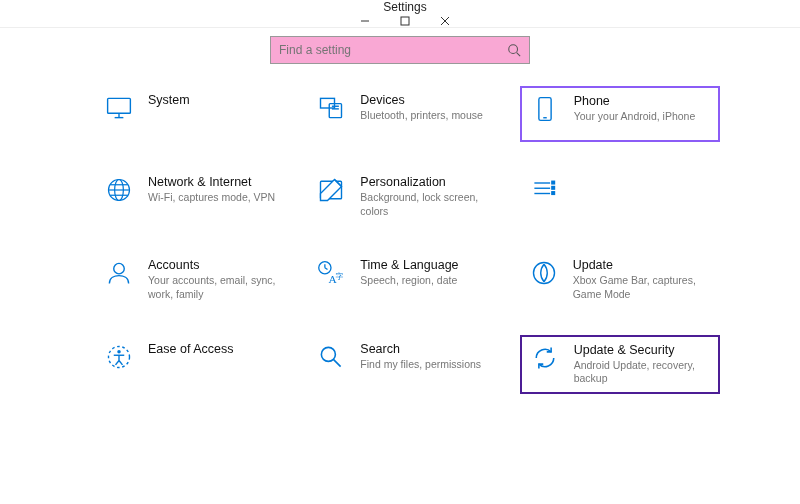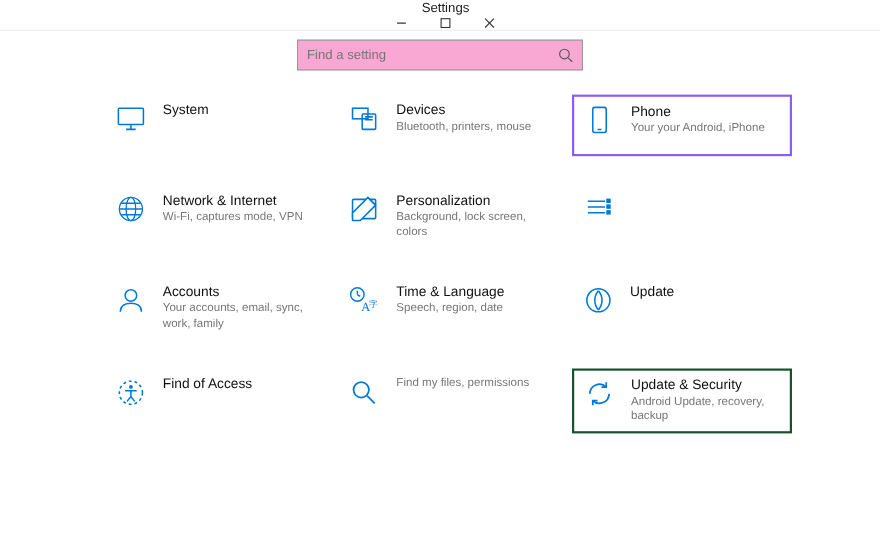--- a/index.html
+++ b/index.html
@@ -54,21 +54,21 @@
   }
   .tile {
     display: flex;
     align-items: flex-start;
     gap: 14px;
     padding: 6px 8px;
     border: 1px solid transparent;
     min-height: 56px;
   }
   .tile.hover { border: 2px solid #8b5cf6; }
-  .tile.highlight { border: 2px solid #14532d; }
+  .tile.highlight { border: 2px solid #4c1d95; }
   .tile .iconbox {
     width: 30px; height: 30px;
     display:flex; align-items:center; justify-content:center;
     flex-shrink: 0;
     color: #0078d7;
   }
   .tile .txt { display:flex; flex-direction:column; gap:2px; padding-top:0px; }
   .tile .ttitle { font-size: 12.5px; color: #111; }
   .tile .tdesc { font-size: 10.5px; color: #777; line-height: 1.3; max-width: 150px; }
   svg { display:block; }
@@ -227,47 +227,49 @@
 
   <div class="tile">
     <div class="iconbox">
       <svg width="28" height="28" viewBox="0 0 32 32" fill="none" stroke="#0078d7" stroke-width="1.6">
         <circle cx="16" cy="16" r="12"></circle>
           <path d="M16 6 C11 12 11 20 16 26 M16 6 C21 12 21 20 16 26"></path>
       </svg>
     </div>
     <div class="txt">
       <div class="ttitle">Update</div>
+      <div class="tdesc">Xbox Game Bar, captures, Game Mode</div>
     </div>
   </div>
 
   <div class="tile">
     <div class="iconbox">
       <svg width="28" height="28" viewBox="0 0 32 32" fill="none" stroke="#0078d7" stroke-width="1.6">
         <circle cx="16" cy="16" r="12" stroke-dasharray="3 3"></circle>
           <circle cx="16" cy="10" r="2" fill="#0078d7" stroke="none"></circle>
         <line x1="10" y1="14" x2="22" y2="14"></line>
           <line x1="16" y1="14" x2="16" y2="20"></line>
           <line x1="16" y1="20" x2="12" y2="25"></line>
           <line x1="16" y1="20" x2="20" y2="25"></line>
       </svg>
     </div>
     <div class="txt">
-      <div class="ttitle">Find of Access</div>
+      <div class="ttitle">Ease of Access</div>
     </div>
   </div>
 
   <div class="tile">
     <div class="iconbox">
       <svg width="28" height="28" viewBox="0 0 32 32" fill="none" stroke="#0078d7" stroke-width="1.8">
         <circle cx="13" cy="13" r="8"></circle>
           <line x1="19" y1="19" x2="27" y2="27"></line>
       </svg>
     </div>
     <div class="txt">
+      <div class="ttitle">Search</div>
       <div class="tdesc">Find my files, permissions</div>
     </div>
   </div>
 
 
   <div class="tile highlight">
     <div class="iconbox">
       <svg width="28" height="28" viewBox="0 0 32 32" fill="none" stroke="#0078d7" stroke-width="1.8">
         <path d="M6 16 a10 10 0 0 1 17 -7"></path>
           <polyline points="23,4 23,9 18,9"></polyline>

